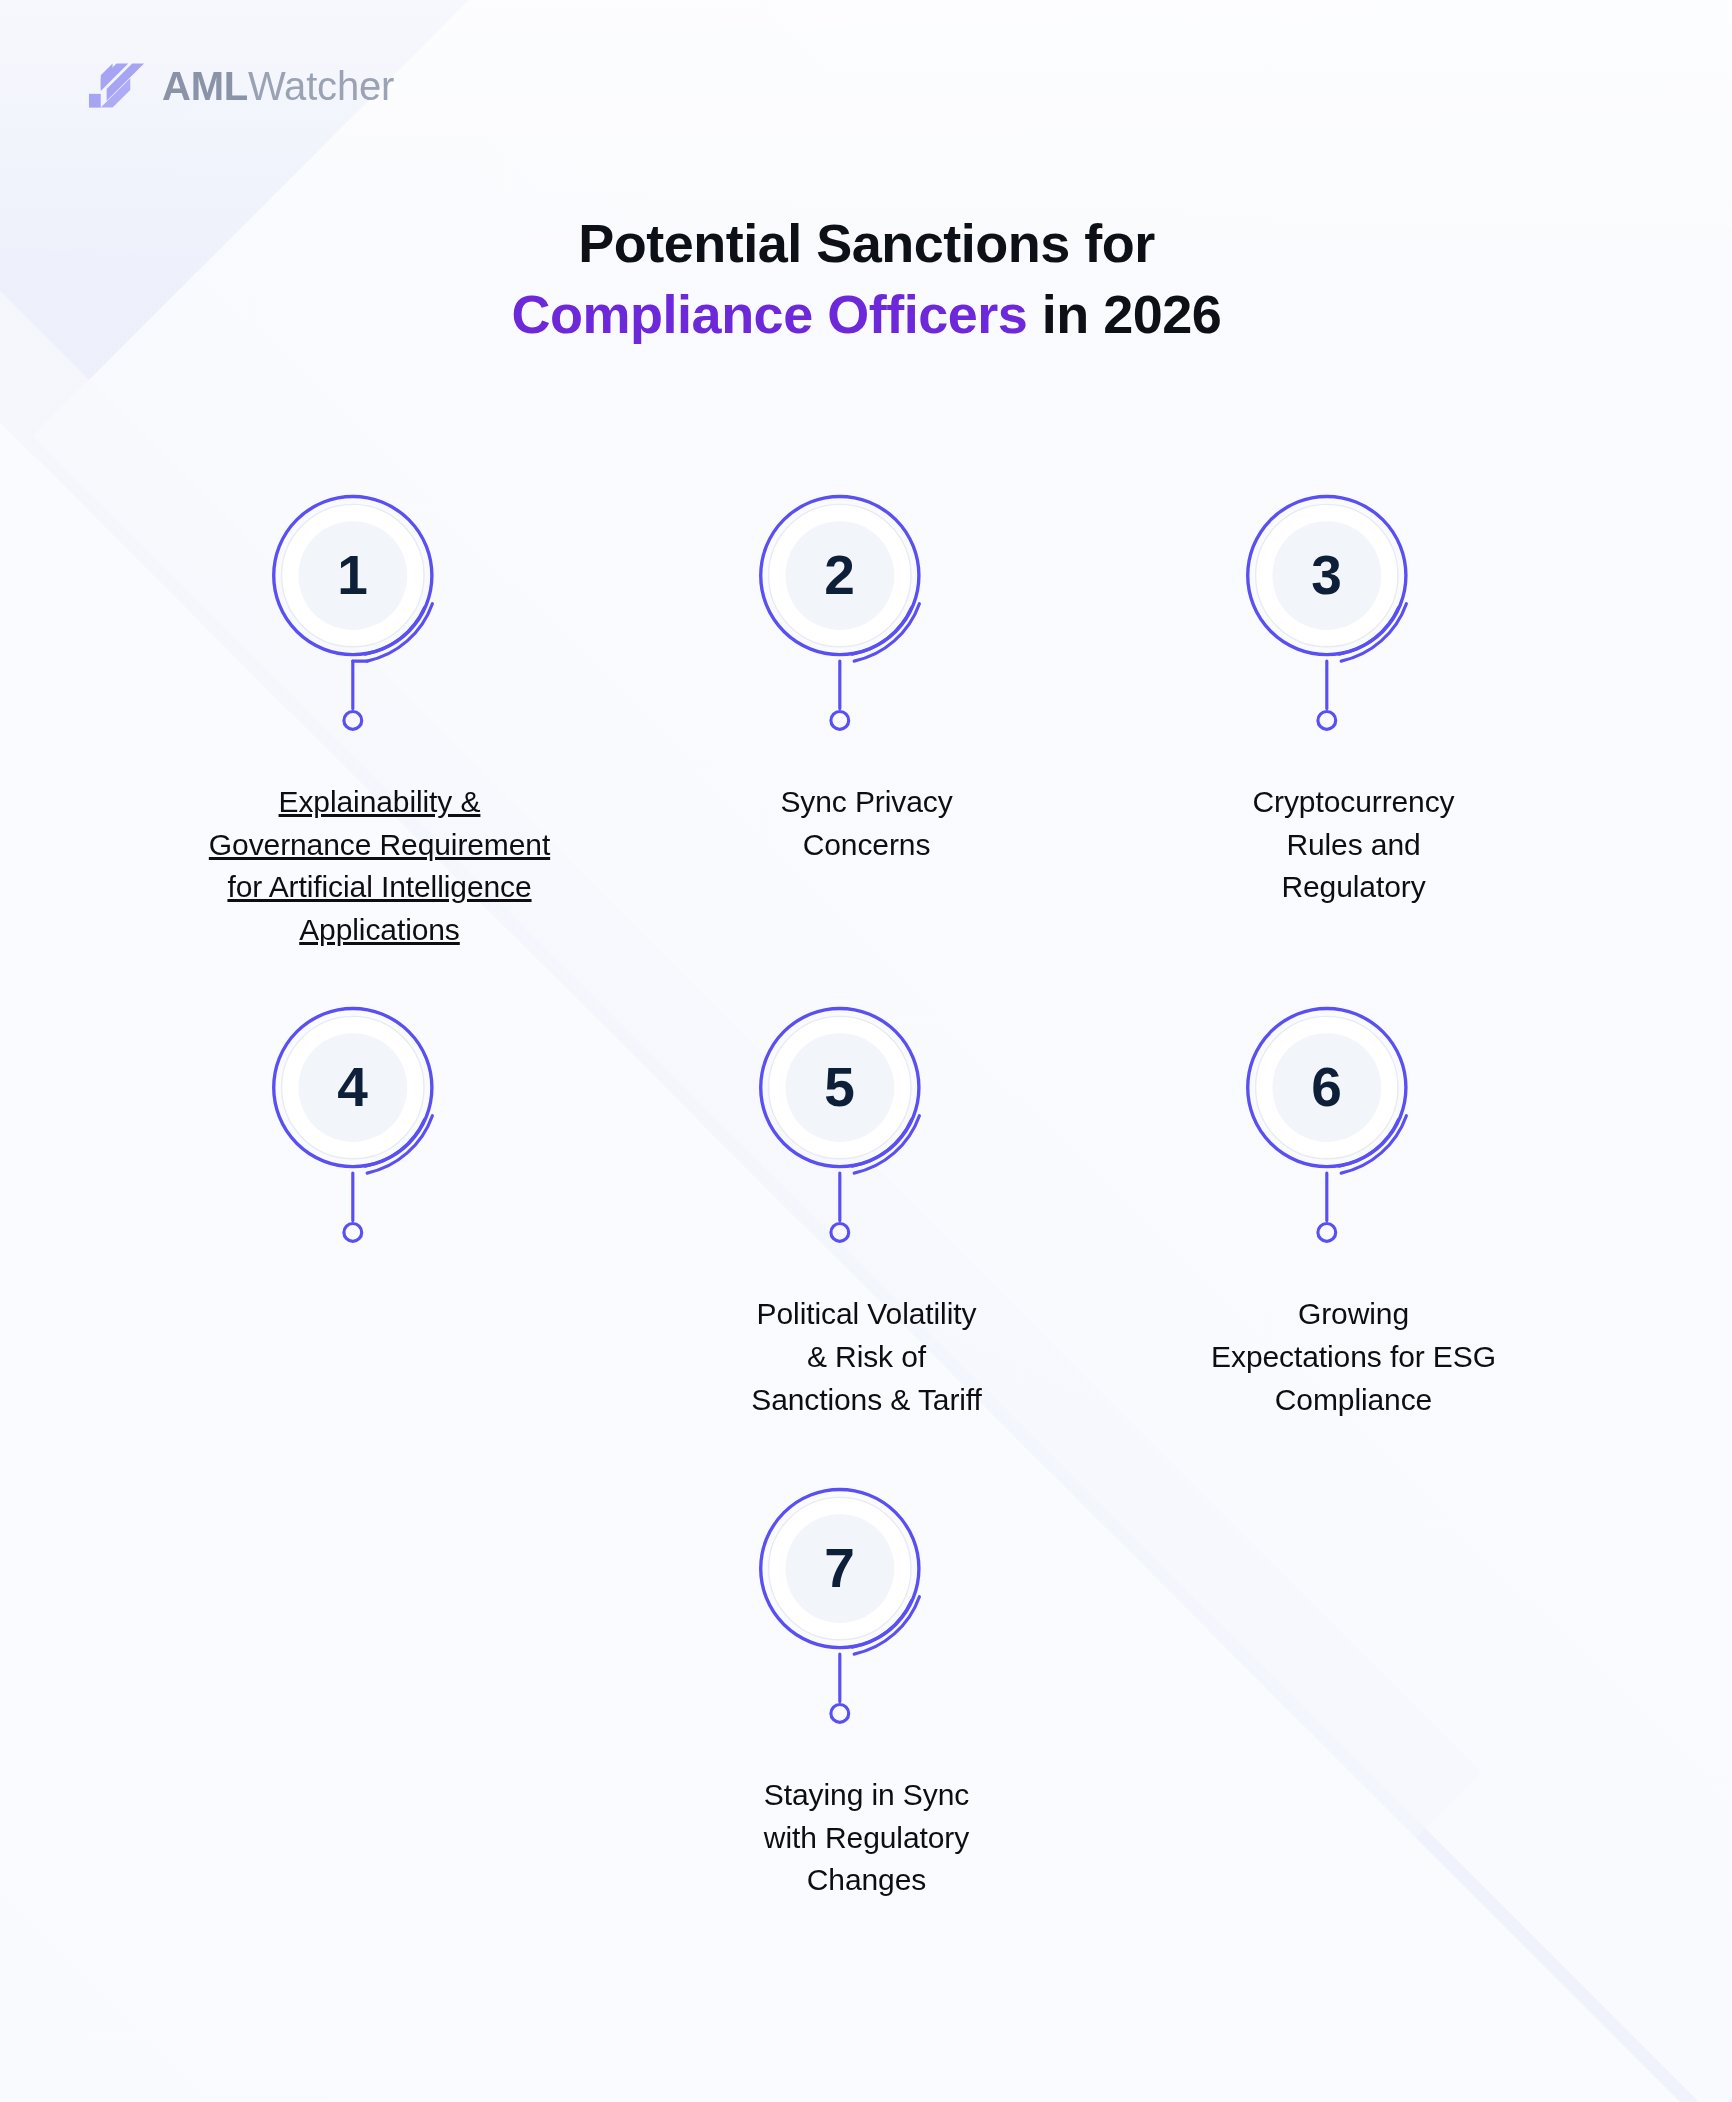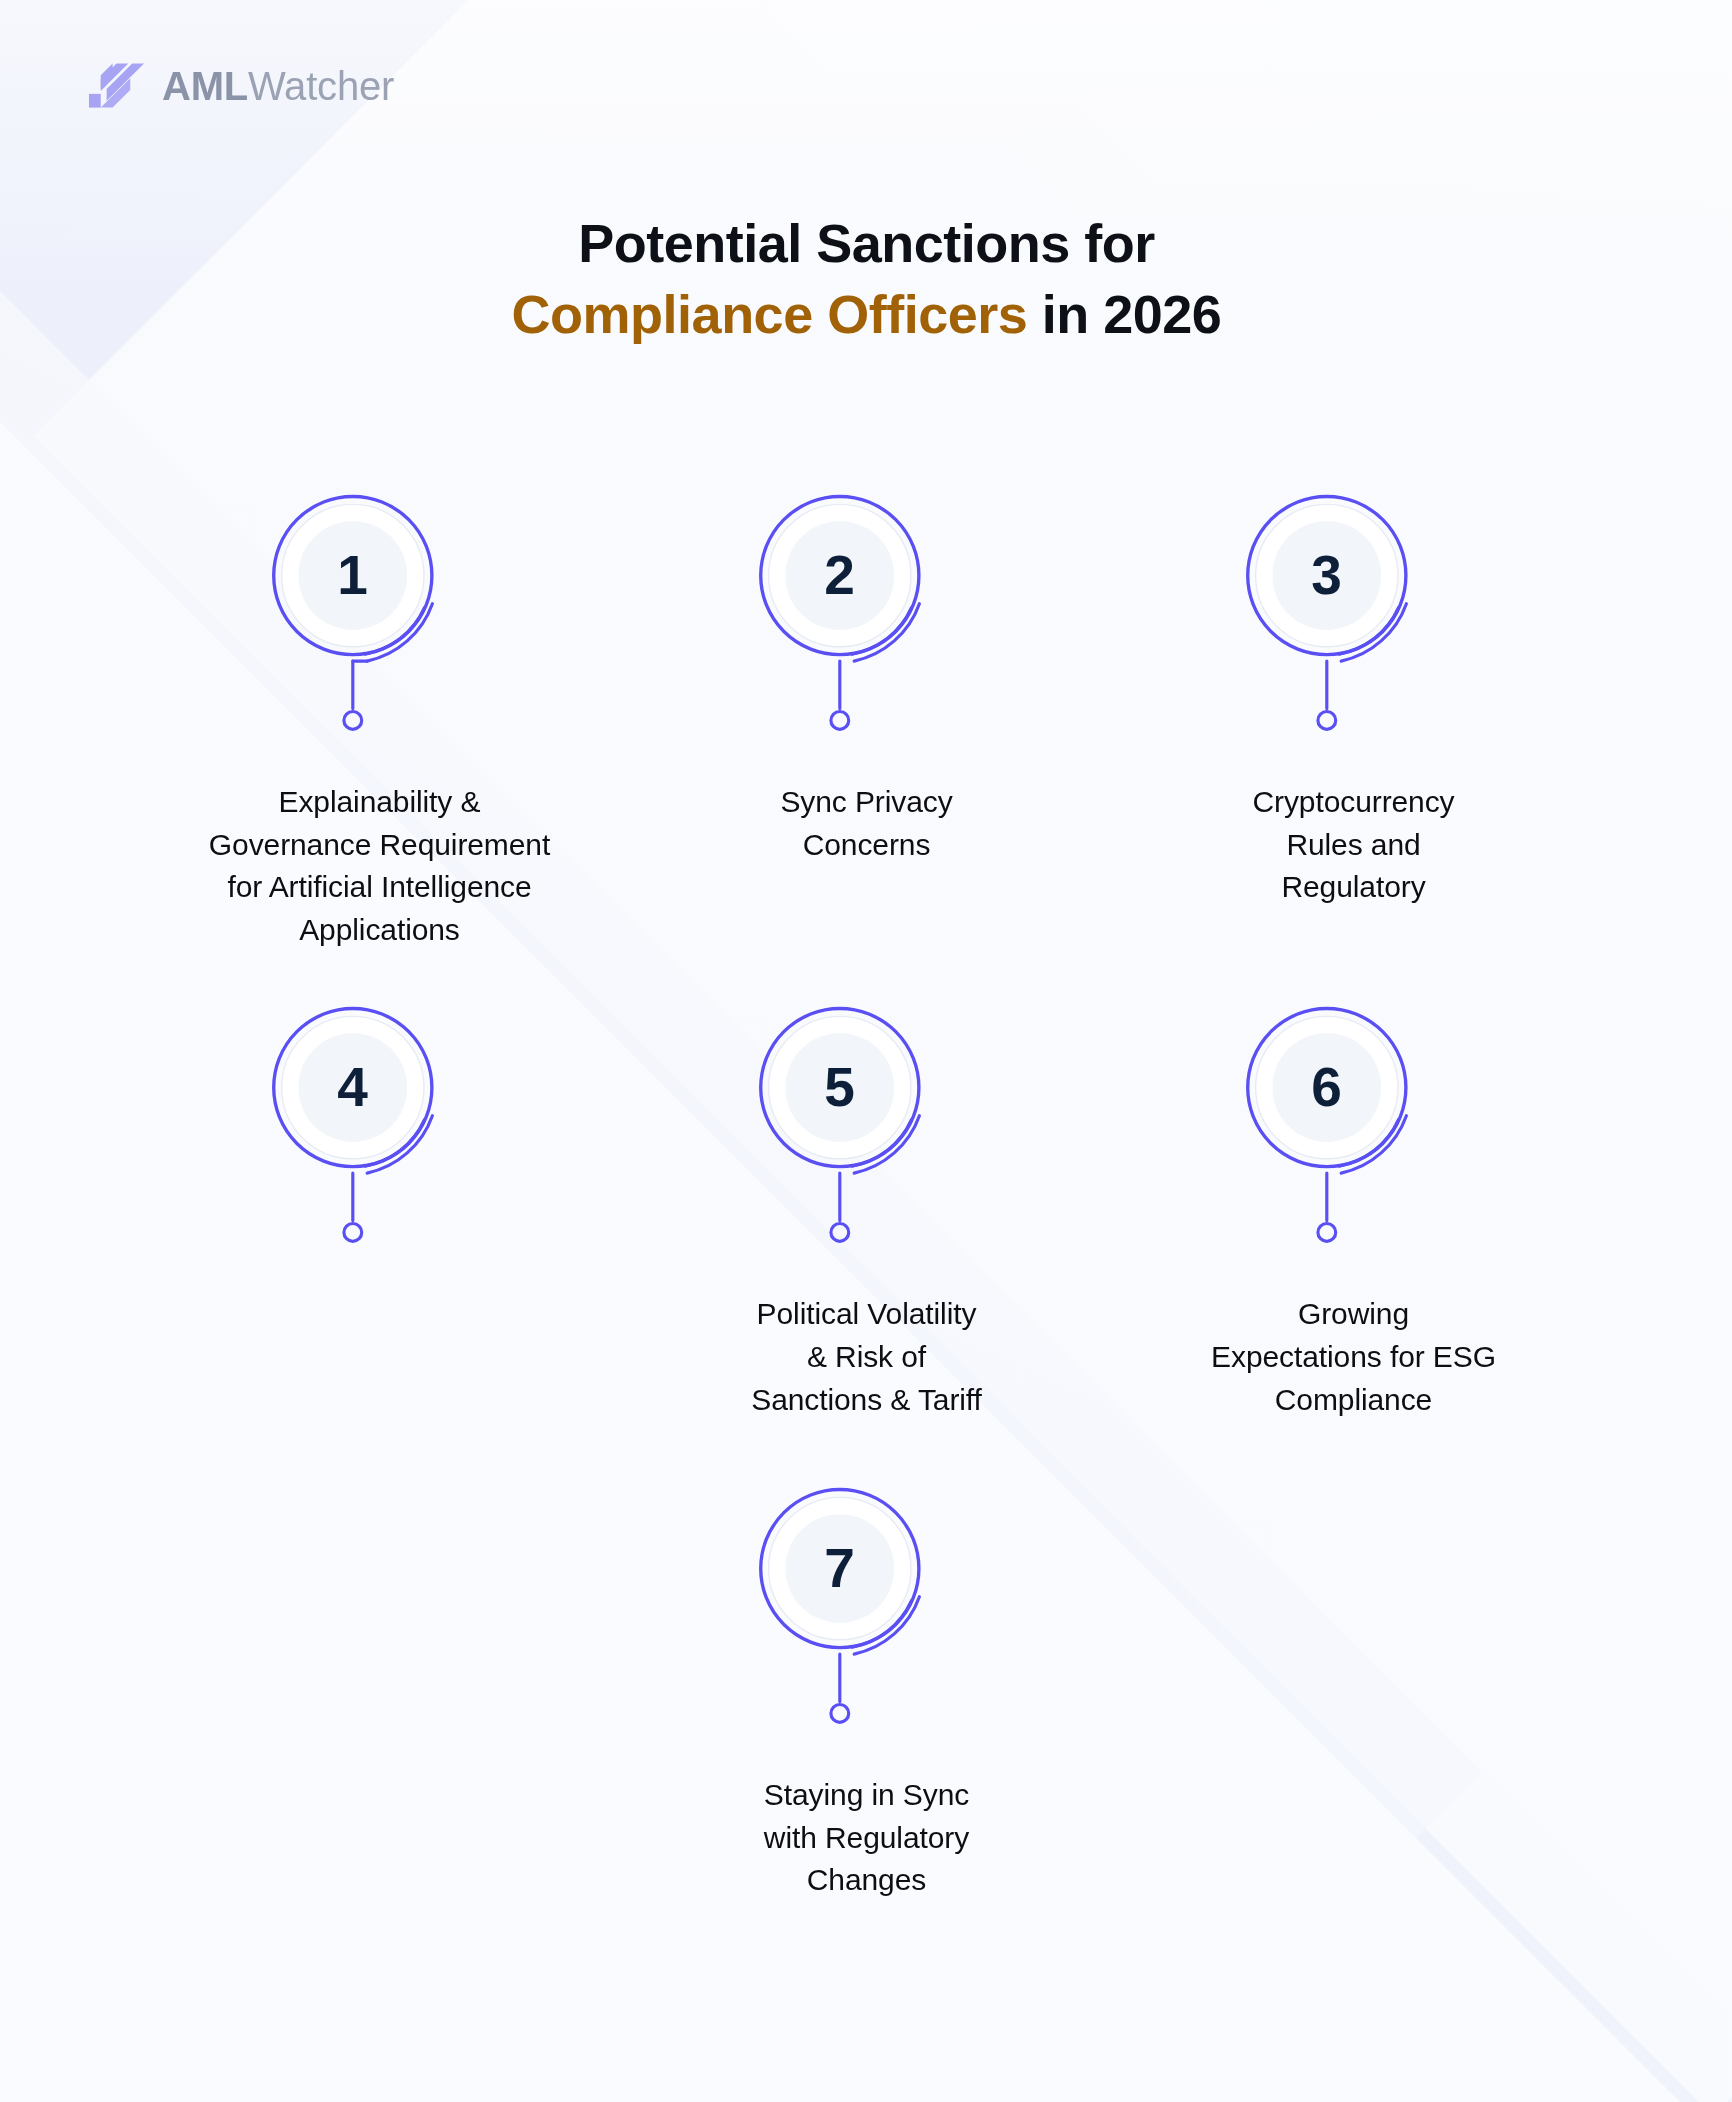--- a/index.html
+++ b/index.html
@@ -101,21 +101,21 @@
     width:1733px;
     text-align:center;
   }
   .title-line{
     font-size:54px;
     font-weight:700;
     color:#0d1117;
     line-height:1.32;
     letter-spacing:-0.5px;
   }
-  .title-accent{ color:#a16207; }
+  .title-accent{ color:#6d28d9; }
 
   
   .grid{
     position:absolute;
     top:495px;
     left:0;
     width:1733px;
   }
   .row{
     display:flex;
@@ -167,21 +167,21 @@
     margin-top:25px;
     font-size:30px;
     line-height:1.42;
     color:#0e0e12;
     text-align:center;
     font-weight:400;
     letter-spacing:-0.1px;
     max-width:416px;
     white-space:pre-line;
   }
-  .cell-wide .caption{ max-width:436px; }
+  .cell-wide .caption{ max-width:436px;text-decoration:underline; }
 </style>
 </head>
 <body>
 
 <div class="bg-layer">
   <div class="bg-base"></div>
   <div class="bg-wedge-tr"></div>
   <div class="bg-wedge-mid"></div>
   <div class="bg-wedge-bl"></div>
   <div class="bg-sheen"></div>

